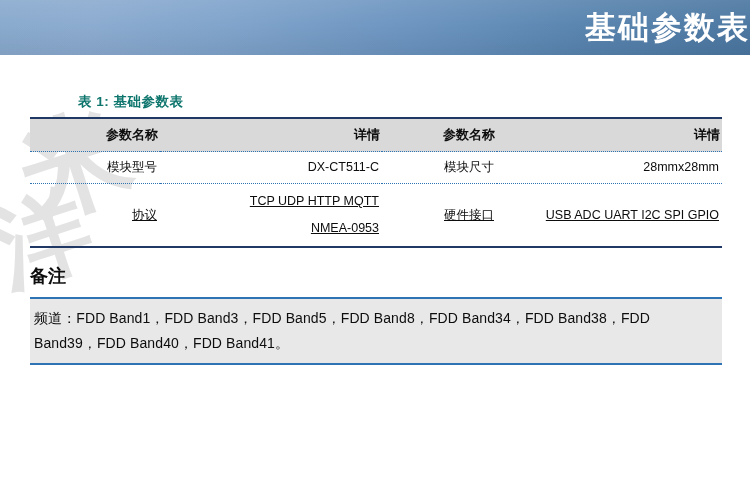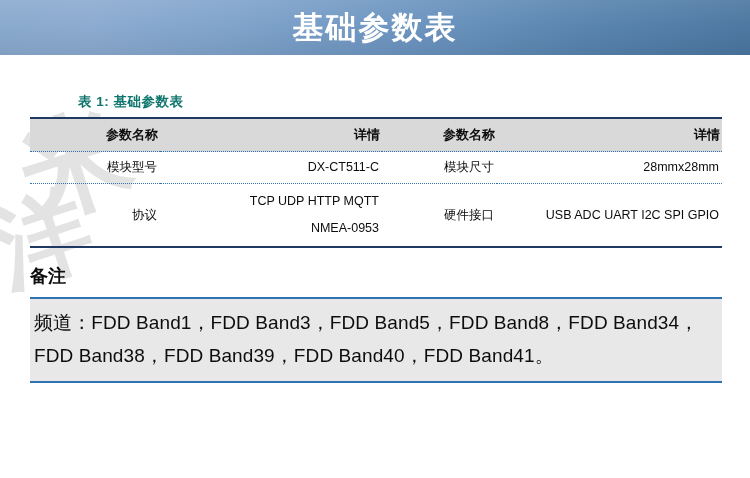--- a/index.html
+++ b/index.html
@@ -18,21 +18,21 @@
   
   .banner {
     position: absolute;
     left: 0;
     top: 0;
     width: 750px;
     height: 55px;
     background: linear-gradient(90deg, #88a9cd 0%, #8aaacf 12%, #7fa3cb 30%, #6a93bf 55%, #5783ae 78%, #4a76a0 100%);
     display: flex;
     align-items: center;
-    justify-content: center;
+    justify-content: flex-end;
     overflow: hidden;
   }
   .banner::after {
     content: "";
     position: absolute;
     left: 0; right: 0; bottom: 0;
     height: 55px;
     background: linear-gradient(180deg, rgba(255,255,255,0.10) 0%, rgba(255,255,255,0.02) 45%, rgba(0,0,0,0.06) 100%);
     pointer-events: none;
   }
@@ -122,20 +122,21 @@
     border-bottom: 1.5px dotted #2e74b5;
     background: transparent;
     line-height: 1.55;
   }
   table.spec tbody tr:last-child td {
     border-bottom: none;
   }
   table.spec tbody td.tall {
     padding-top: 8px;
     padding-bottom: 8px;
+    text-decoration: underline;
   }
   .two-line span {
     display: block;
   }
   .two-line span + span {
     margin-top: 7px;
   }
 
   
   .notes-heading {
@@ -147,21 +148,21 @@
   .notes-box {
     margin: 9px 0 0 30px;
     width: 692px;
     box-sizing: border-box;
     background: #e8e8e8;
     border-top: 2px solid #2e74b5;
     border-bottom: 2px solid #2e74b5;
     padding: 7px 6px 8px 4px;
   }
   .notes-text {
-    font-size: 19px;
+    font-size: 14px;
     color: #0d0d0d;
     line-height: 1.75;
     letter-spacing: 0.1px;
   }
 </style>
 </head>
 <body>
 
 <div class="banner">
   <div class="banner-title">基础参数表</div>

